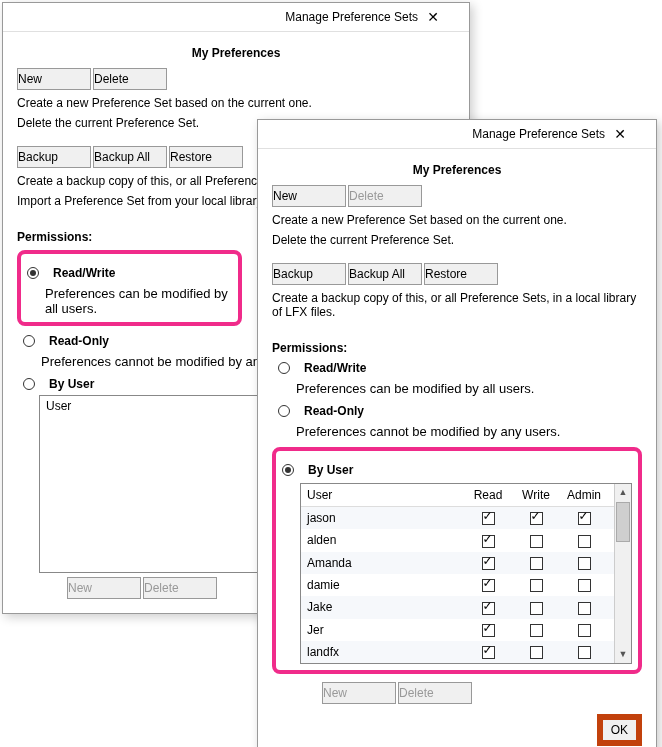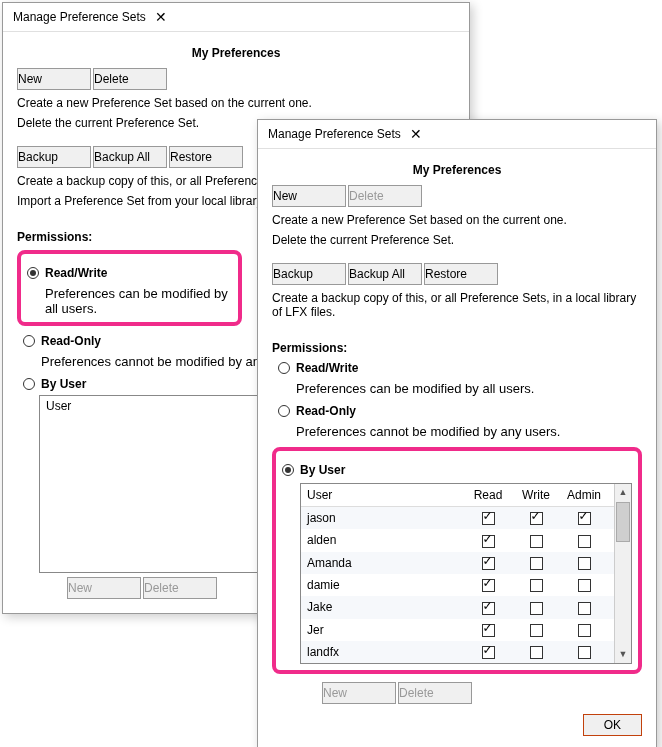--- a/index.html
+++ b/index.html
@@ -13,21 +13,21 @@
       overflow: hidden;
     }
     .dialog {
       position: absolute;
       background: #fff;
       border: 1px solid #999;
       box-shadow: 3px 3px 10px rgba(0,0,0,0.2);
     }
     .titlebar {
       display: flex;
-      justify-content: flex-start;
+      justify-content: flex-end;
       align-items: center;
       padding: 6px 21px 6px 10px;
       border-bottom: 1px solid #e0e0e0;
       font-size: 12px;
     }
     .titlebar .close {
       font-size: 14px;
       font-family: Arial, sans-serif;
       width: 30px;
       text-align: center;
@@ -41,21 +41,21 @@
       background: #f0f0f0;
       padding: 3px 0;
       min-width: 74px;
       font-size: 12px;
       cursor: default;
     }
     .btn.disabled { color: #999; }
     .helptext { font-size: 12px; margin: 6px 0; }
     .spacer { height: 10px; }
     .perm-label { font-weight: bold; margin: 6px 0 6px 0; font-size: 12px; }
-    .radio-row { display: flex; align-items: center; gap: 6px; margin: 6px 0 2px 6px; }
+    .radio-row { display: flex; align-items: center; gap: 14px; margin: 6px 0 2px 6px; }
     .radio-circle {
       width: 12px; height: 12px; border: 1px solid #333; border-radius: 50%;
       display: inline-flex; align-items: center; justify-content: center;
     }
     .radio-circle.selected::after {
       content: ""; width: 6px; height: 6px; background: #333; border-radius: 50%;
     }
     .radio-label { font-weight: bold; font-size: 12px; }
     .radio-sub { margin: 6px 0 8px 24px; font-size: 13px; }
     .highlight {
@@ -120,23 +120,23 @@
       border-left: 1px solid #ccc;
       display: flex;
       flex-direction: column;
     }
     .vscroll .arrow { height: 17px; text-align: center; font-size: 9px; line-height: 17px; color: #555; }
     .vscroll .thumb { flex: 0 0 40px; background: #cfcfcf; margin: 1px; border: 1px solid #aaa; }
     .vscroll .track { flex: 1; }
     .footer-btns { display: flex; gap: 2px; margin-top: 4px; }
     .ok-row { display: flex; justify-content: flex-end; margin-top: 10px; }
     .ok-btn {
-      border: 1px solid #c2410c;
+      border: 6px solid #c2410c;
       background: #f0f0f0;
-      padding: 3px 20px;
+      padding: 3px 8px;
       font-size: 12px;
     }
     
     #dlg1 { top: 2px; left: 2px; width: 468px; }
     #dlg2 { top: 119px; left: 257px; width: 400px; }
   </style>
 </head>
 <body>
 
 <div class="dialog" id="dlg1">

